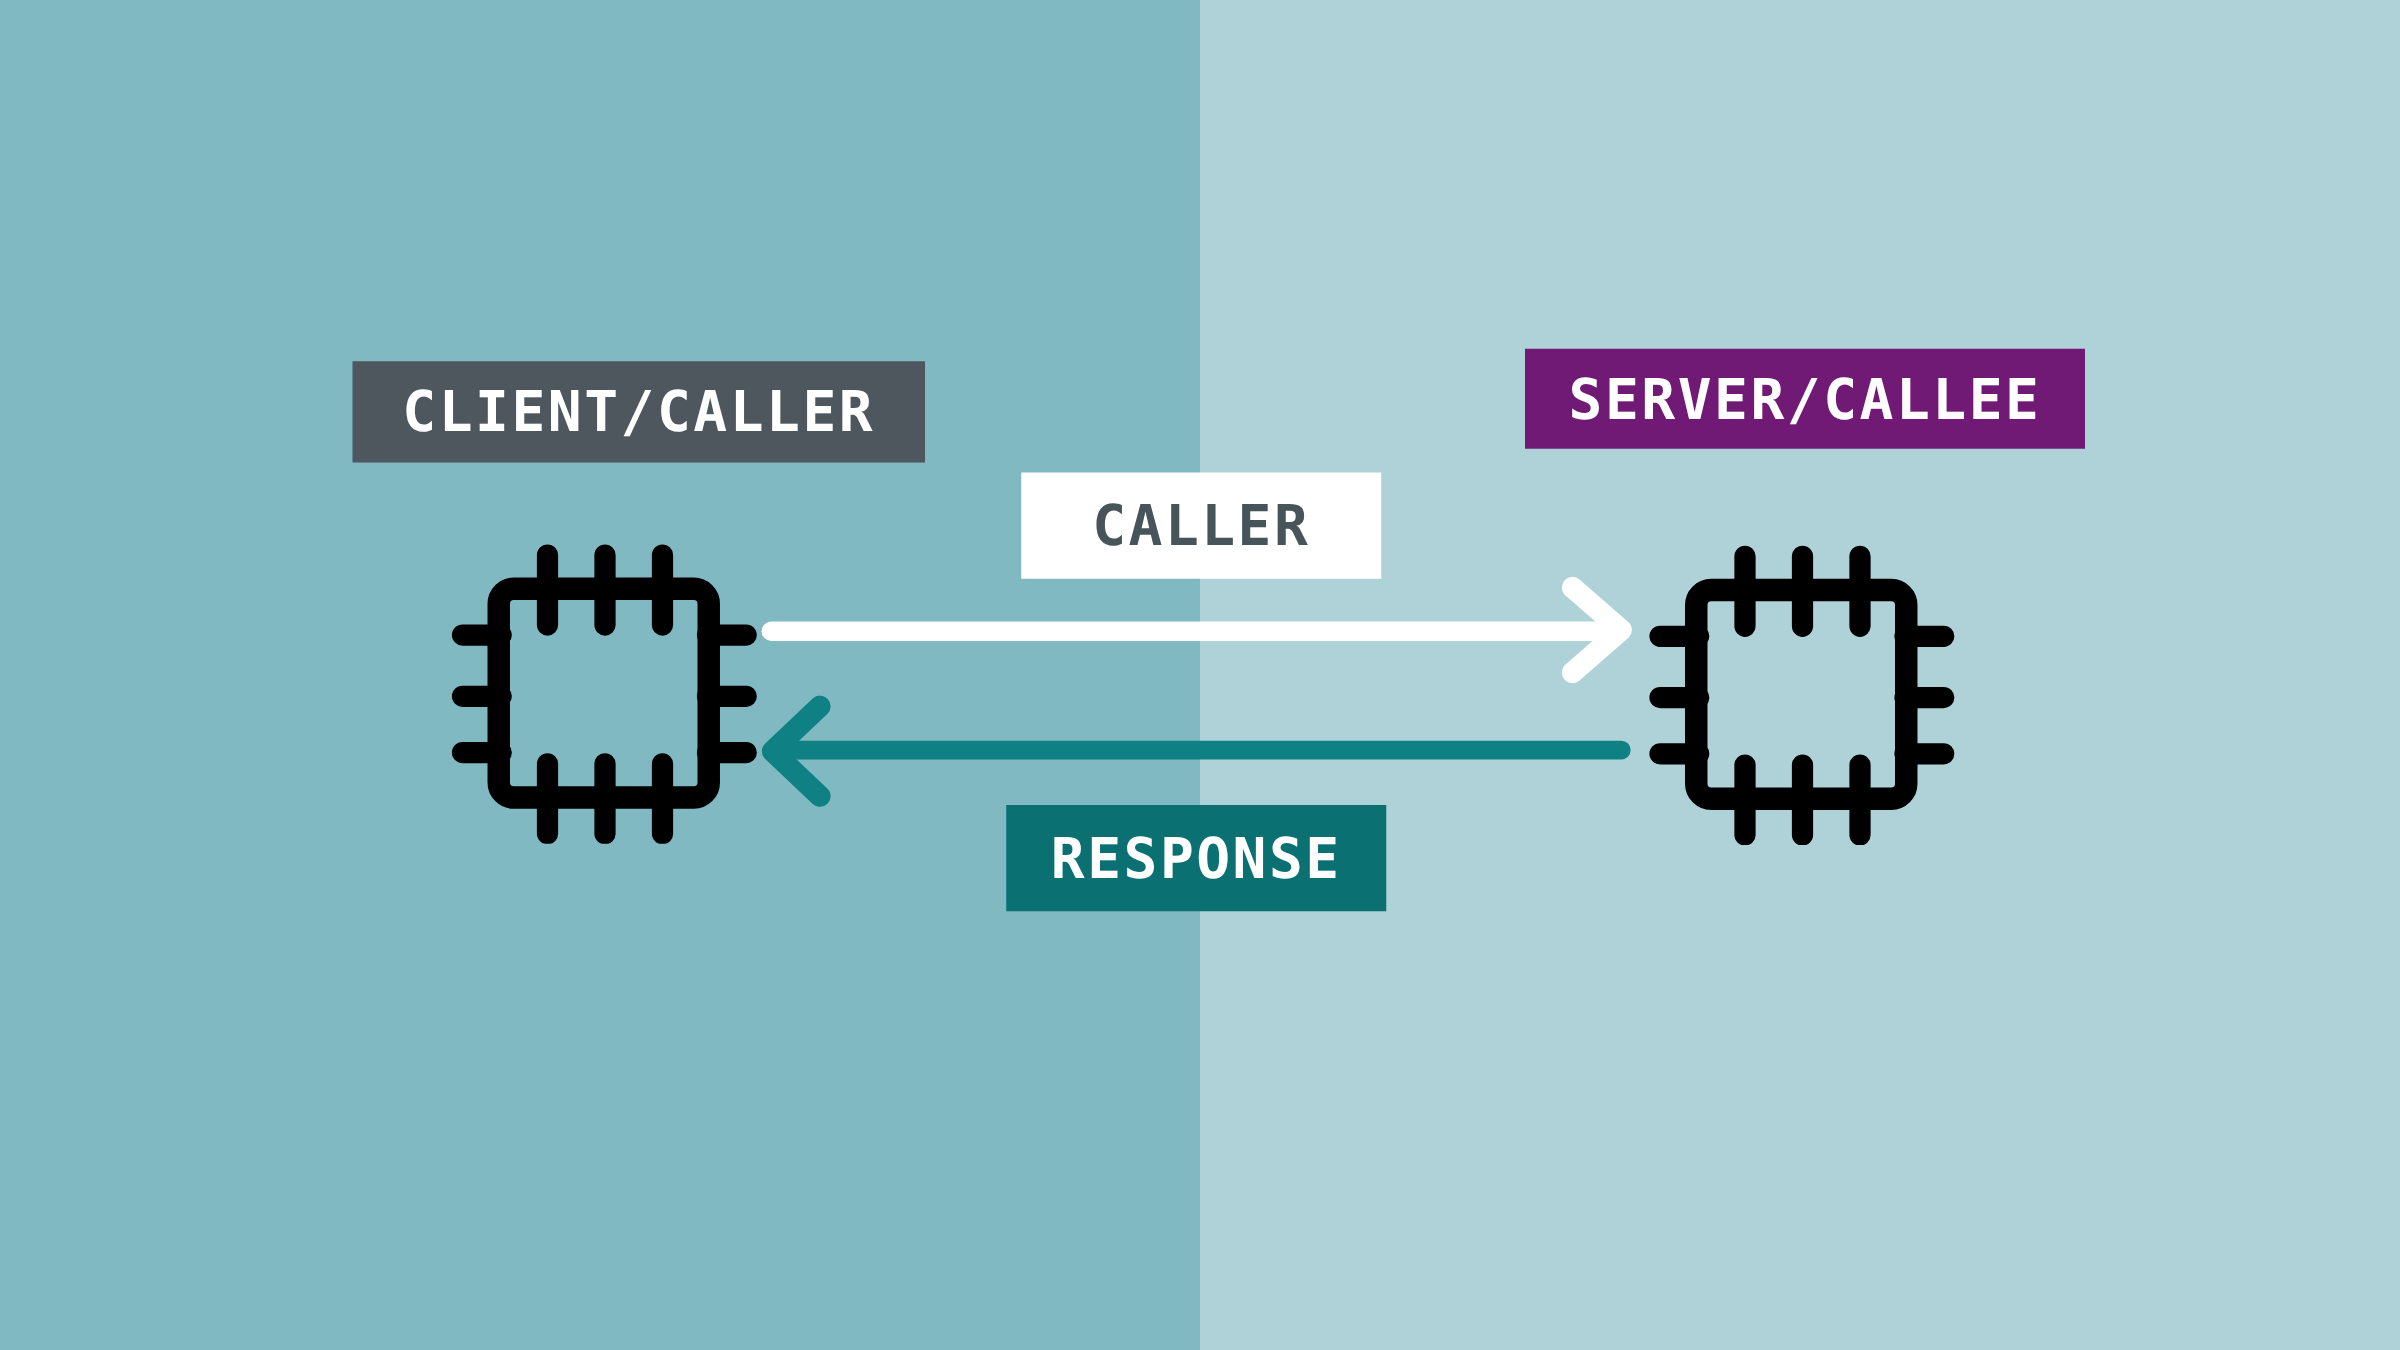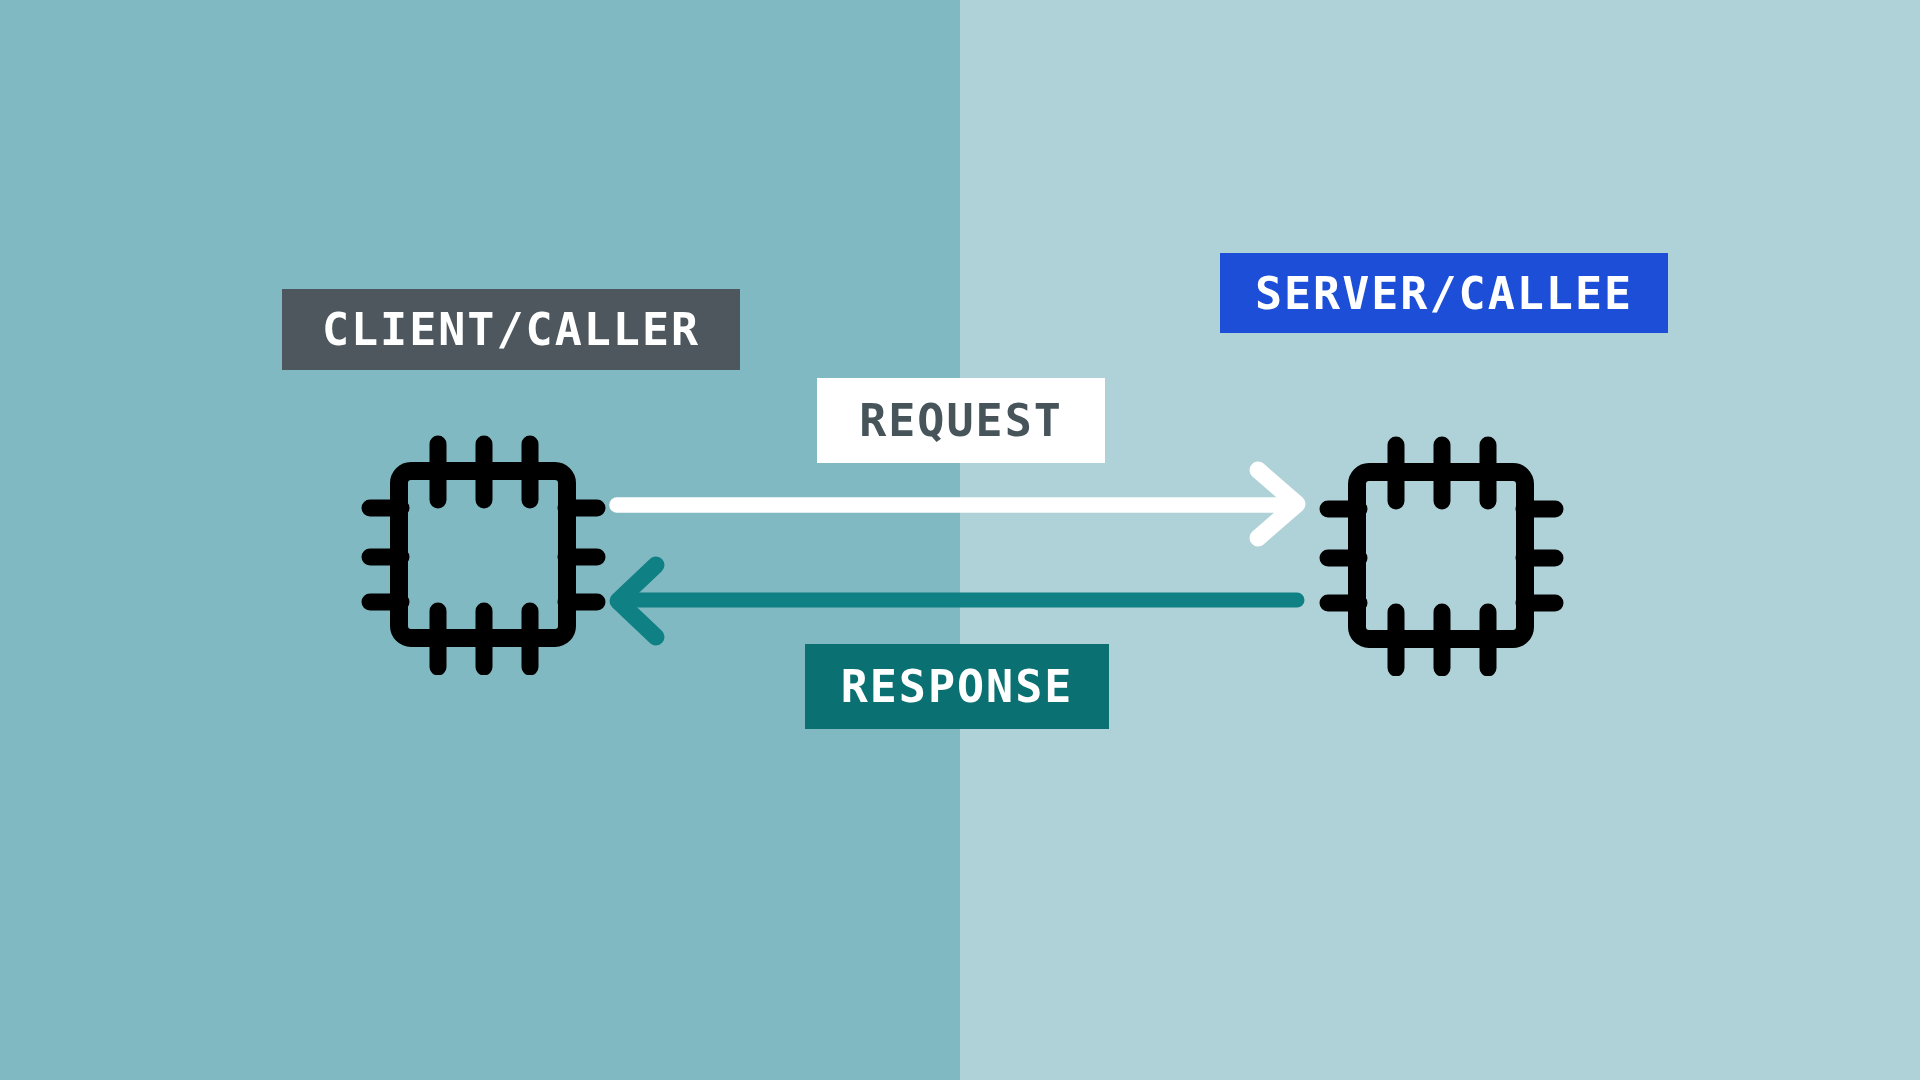--- a/index.html
+++ b/index.html
@@ -96,25 +96,25 @@
         M77 176 V232 M123 176 V232 M169 176 V232
         M9 73 H40   M9 122 H40   M9 167 H40
         M205 73 H236 M205 122 H236 M205 167 H236"></path>
     </g>
   </svg>
 
   <div class="label-box client-box" style="background: rgb(77, 87, 93);">
     <span style="color: rgb(255, 255, 255);">CLIENT/CALLER</span>
   </div>
 
-  <div class="label-box server-box" style="background: #1d4ed8;">
+  <div class="label-box server-box" style="background: #701a75; margin-top: 26px;">
     <span style="color: rgb(255, 255, 255);">SERVER/CALLEE</span>
   </div>
 
   <div class="label-box request-box" style="background: rgb(255, 255, 255);">
-    <span style="color: rgb(71, 85, 91);">REQUEST</span>
+    <span style="color: rgb(71, 85, 91);">CALLER</span>
   </div>
 
   <div class="label-box response-box" style="background: rgb(10, 112, 113);">
     <span style="color: #ffffff;">RESPONSE</span>
   </div>
 
 </div>
 
 </body></html>

